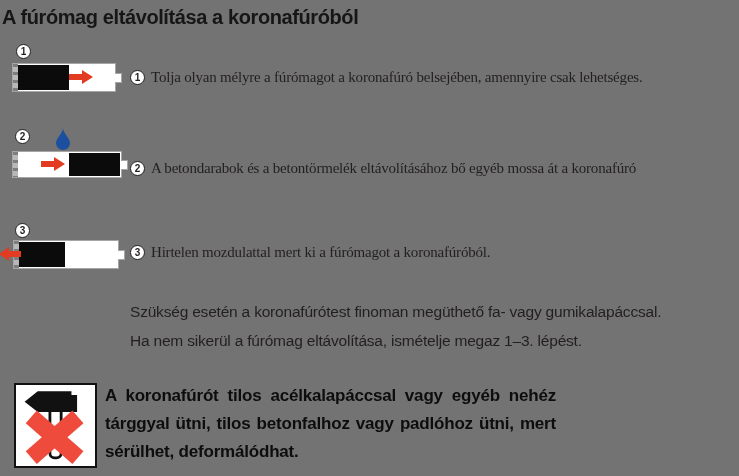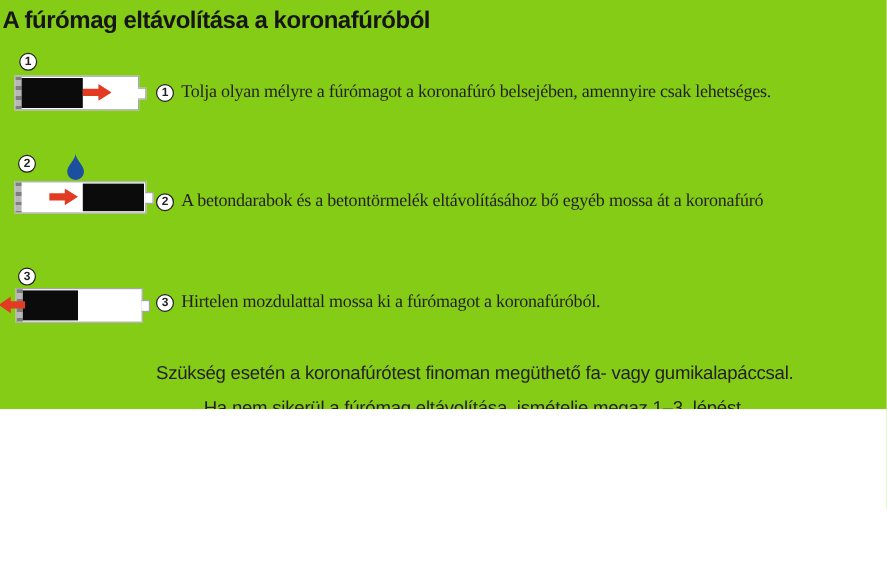--- a/index.html
+++ b/index.html
@@ -1,17 +1,17 @@
 <!DOCTYPE html>
 <html><head>
 <meta charset="utf-8">
 <style>
   html,body { margin:0; padding:0; background:#fff; }
   .page {
-    position:relative; width:739px; height:341px; background:#84cc16;
+    position:relative; width:739px; height:476px; background:#737373;
     font-family:"Liberation Sans", sans-serif; color:#231f20; overflow:hidden;
   }
   .title {
     position:absolute; left:2px; top:6px;
     font-size:20px; font-weight:bold; letter-spacing:-0.4px; color:#161616;
     white-space:nowrap;
   }
   
   .badge {
     display:inline-flex; align-items:center; justify-content:center;
@@ -22,21 +22,21 @@
   }
   .badge.abs { position:absolute; }
   
   .step-row {
     position:absolute; display:flex; gap:6px; align-items:flex-start;
   }
   .step-lines { font-size:15px; letter-spacing:-0.2px; line-height:29px; white-space:nowrap;font-family:Liberation Serif, serif; }
   .step-row .badge { margin-top:7px; }
   .note {
     position:absolute; left:130px; top:297px;
-    font-size:15.5px; letter-spacing:-0.2px; line-height:29px; white-space:nowrap;text-align:center;
+    font-size:15.5px; letter-spacing:-0.2px; line-height:29px; white-space:nowrap;
   }
   
   .tube {
     position:absolute; box-sizing:border-box;
     border:1.5px solid #a6a6a6; background:#fff;
   }
   .teeth {
     position:absolute; left:0; top:0; bottom:0; width:5px;
     background:repeating-linear-gradient(to bottom, #7e7e7e 0 3px, #b8b8b8 3px 8px);
   }
@@ -116,35 +116,40 @@
     <span class="arrow" style="left:-15px; top:6px;">
       <svg width="22" height="14" viewBox="0 0 22 14">
           <path d="M22 4 H10 V0 L0 7 L10 14 V10 H22 Z" fill="#e23b22"></path>
         </svg>
     </span>
     <div class="tab"></div>
   </div>
   <div class="step-row" style="left:130px; top:238px;">
     <span class="badge">3</span>
     <div class="step-lines">
-      <div>Hirtelen mozdulattal mossa ki a fúrómagot a koronafúróból.</div>
+      <div>Hirtelen mozdulattal mert ki a fúrómagot a koronafúróból.</div>
     </div>
   </div>
 
   <div class="note">
     <div>Szükség esetén a koronafúrótest finoman megüthető fa- vagy gumikalapáccsal.</div>
     <div>Ha nem sikerül a fúrómag eltávolítása, ismételje megaz 1–3. lépést.</div>
   </div>
 
   <div class="warn-icon">
     <span style="line-height:0;">
       <svg width="74" height="76" viewBox="0 0 79 80">
         <rect x="33" y="10" width="12" height="64" rx="5" fill="#fff" stroke="#111" stroke-width="3"></rect>
         <path d="M20 3 L56 3 L56 7 L62 7 L62 25 L20 25 L6 14 Z" fill="#111"></path>
         <g fill="#ef4b3c" transform="translate(38,52)">
           <rect x="-33" y="-9" width="66" height="18" transform="rotate(41)"></rect>
           <rect x="-33" y="-9" width="66" height="18" transform="rotate(-41)"></rect>
         </g>
       </svg>
     </span>
   </div>
+  <div class="warn-text">
+    <div class="warn-line just">A koronafúrót tilos acélkalapáccsal vagy egyéb nehéz</div>
+    <div class="warn-line just">tárggyal ütni, tilos betonfalhoz vagy padlóhoz ütni, mert</div>
+    <div class="warn-line">sérülhet, deformálódhat.</div>
+  </div>
 
 </div>
 
 </body></html>

